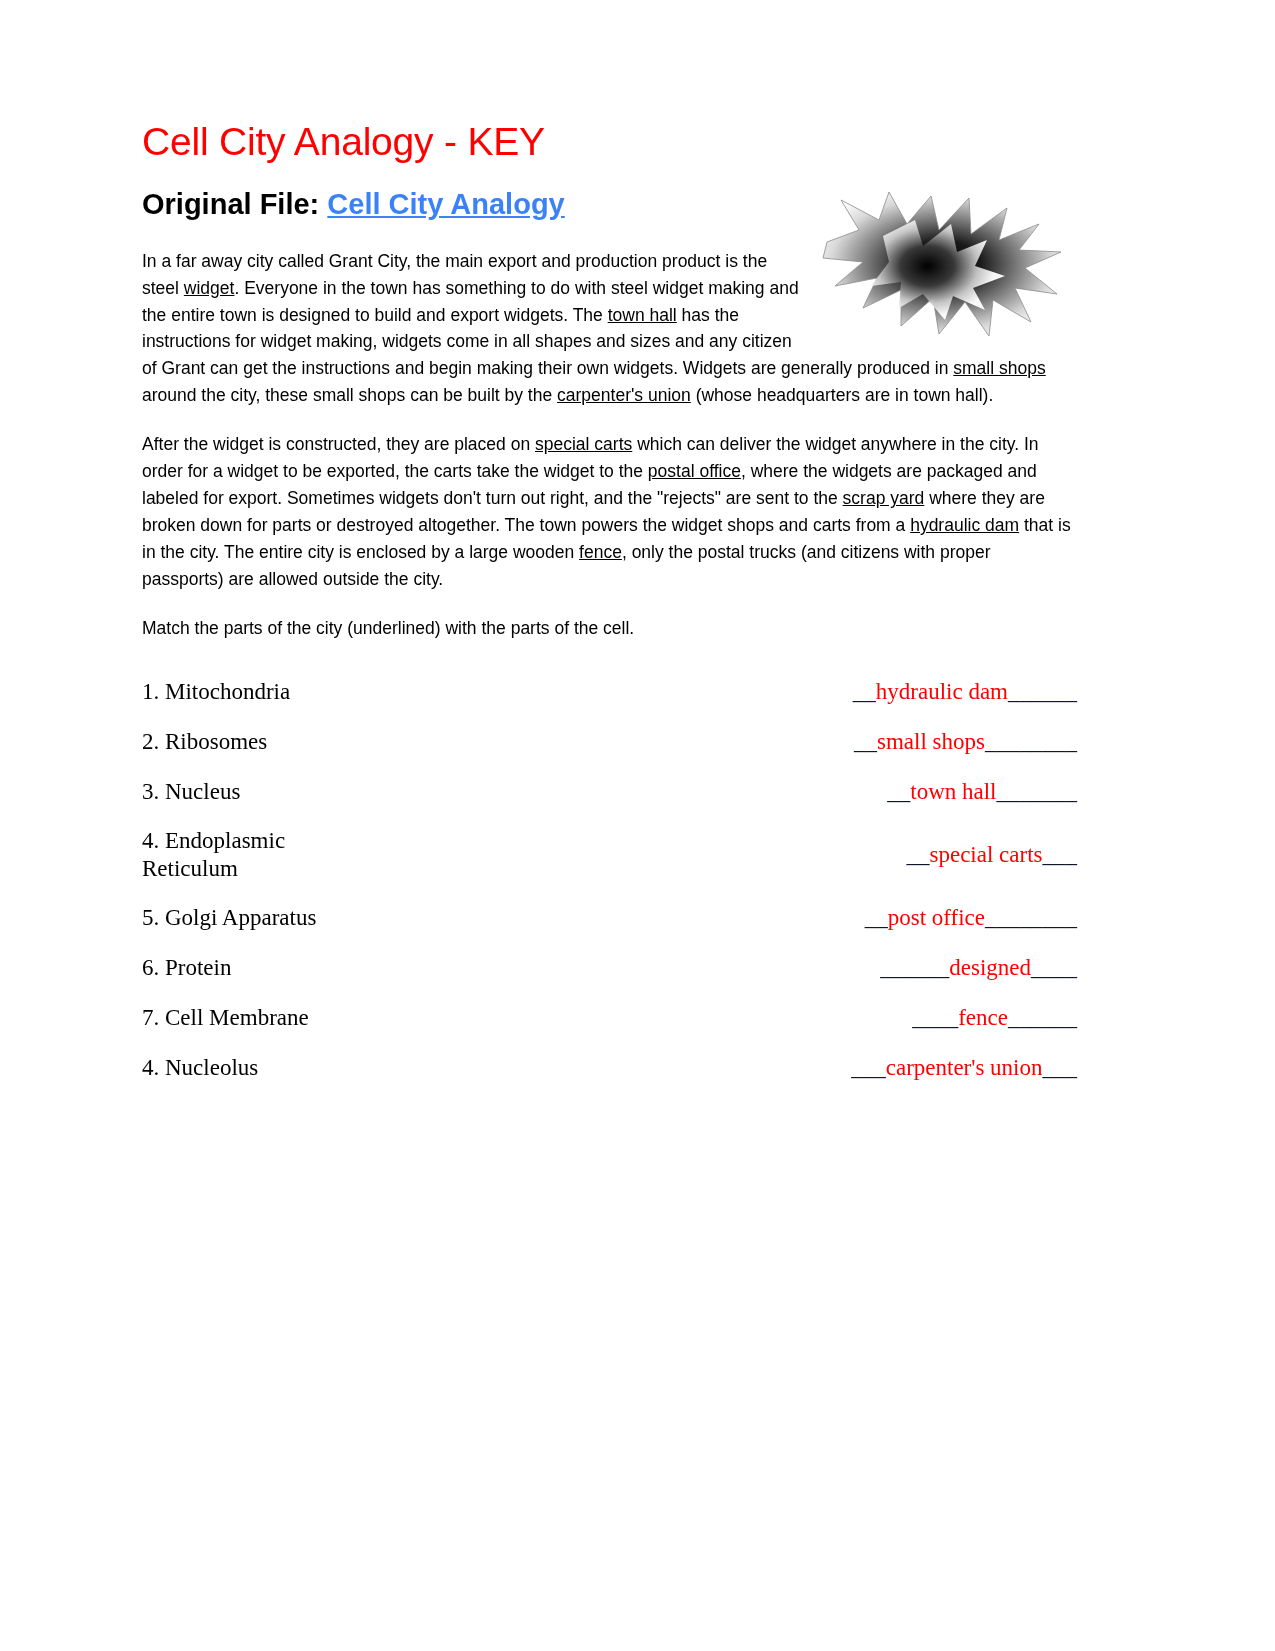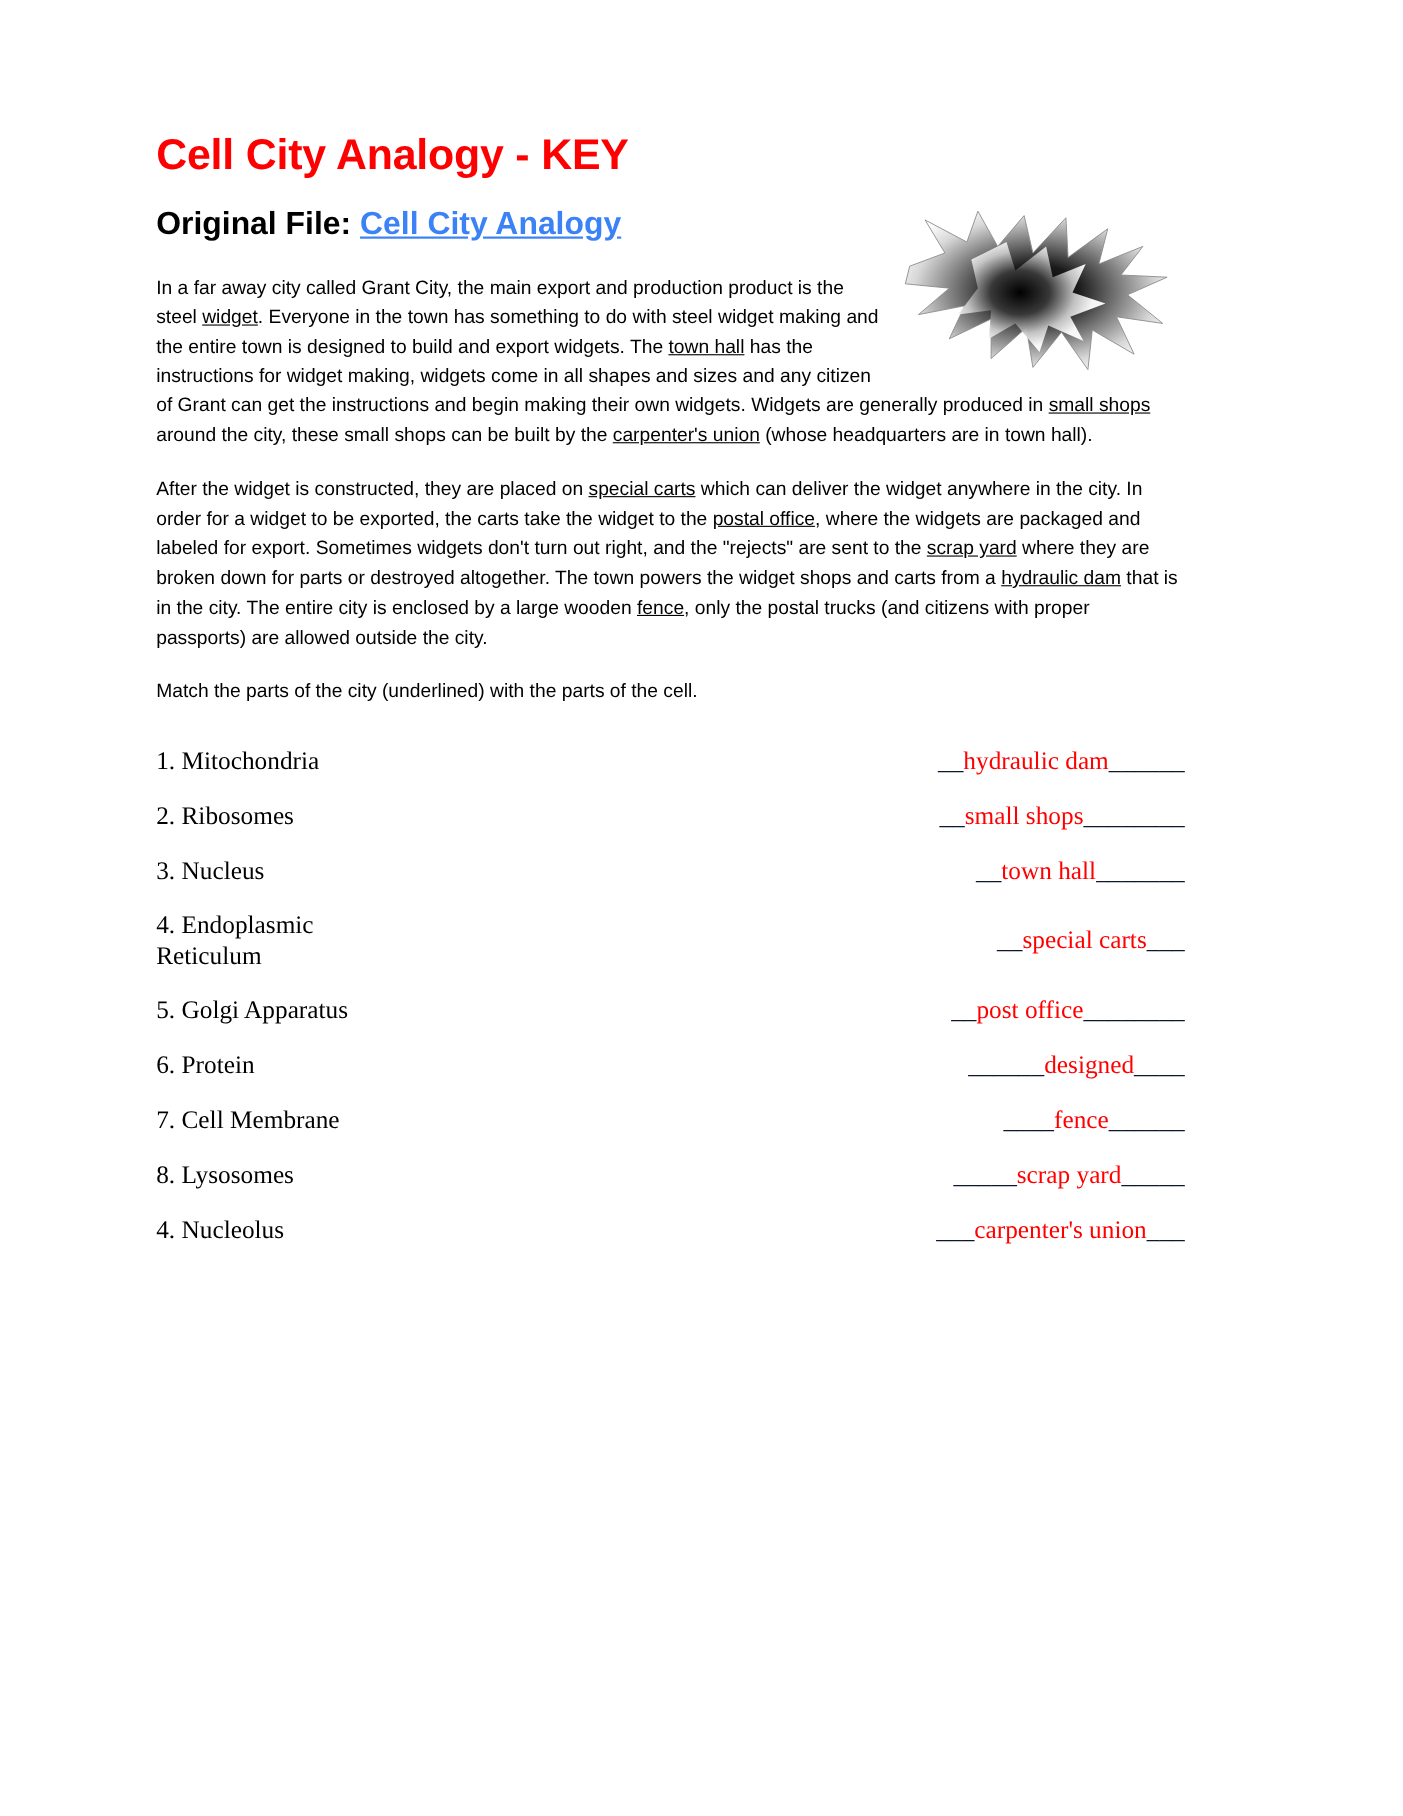--- a/index.html
+++ b/index.html
@@ -27,21 +27,21 @@
     position: absolute;
     left: 142px;
     top: 120px;
     width: 935px;
   }
 
   
   .doc-title {
     font-family: "Liberation Sans", sans-serif;
     font-size: 39px;
-    font-weight: bold;
+    font-weight: normal;
     color: #ff0000;
     line-height: 1.15;
     margin: 0 0 18px 0;
     letter-spacing: -0.2px;
   }
 
   
   .doc-subtitle {
     font-family: "Liberation Sans", sans-serif;
     font-size: 29px;
@@ -208,24 +208,20 @@
       <div class="match-row">
         <div class="match-term">6. Protein</div>
         <div class="match-answer"><span class="blank">______</span><span class="ans">designed</span><span class="blank">____</span></div>
       </div>
 
       <div class="match-row">
         <div class="match-term">7. Cell Membrane</div>
         <div class="match-answer"><span class="blank">____</span><span class="ans">fence</span><span class="blank">______</span></div>
       </div>
 
-      <div class="match-row">
-        <div class="match-term">8. Lysosomes</div>
-        <div class="match-answer"><span class="blank">_____</span><span class="ans">scrap yard</span><span class="blank">_____</span></div>
-      </div>
 
       <div class="match-row">
         <div class="match-term">4. Nucleolus</div>
         <div class="match-answer"><span class="blank">___</span><span class="ans">carpenter's union</span><span class="blank">___</span></div>
       </div>
 
     </div>
   </div>
 </div>
 

